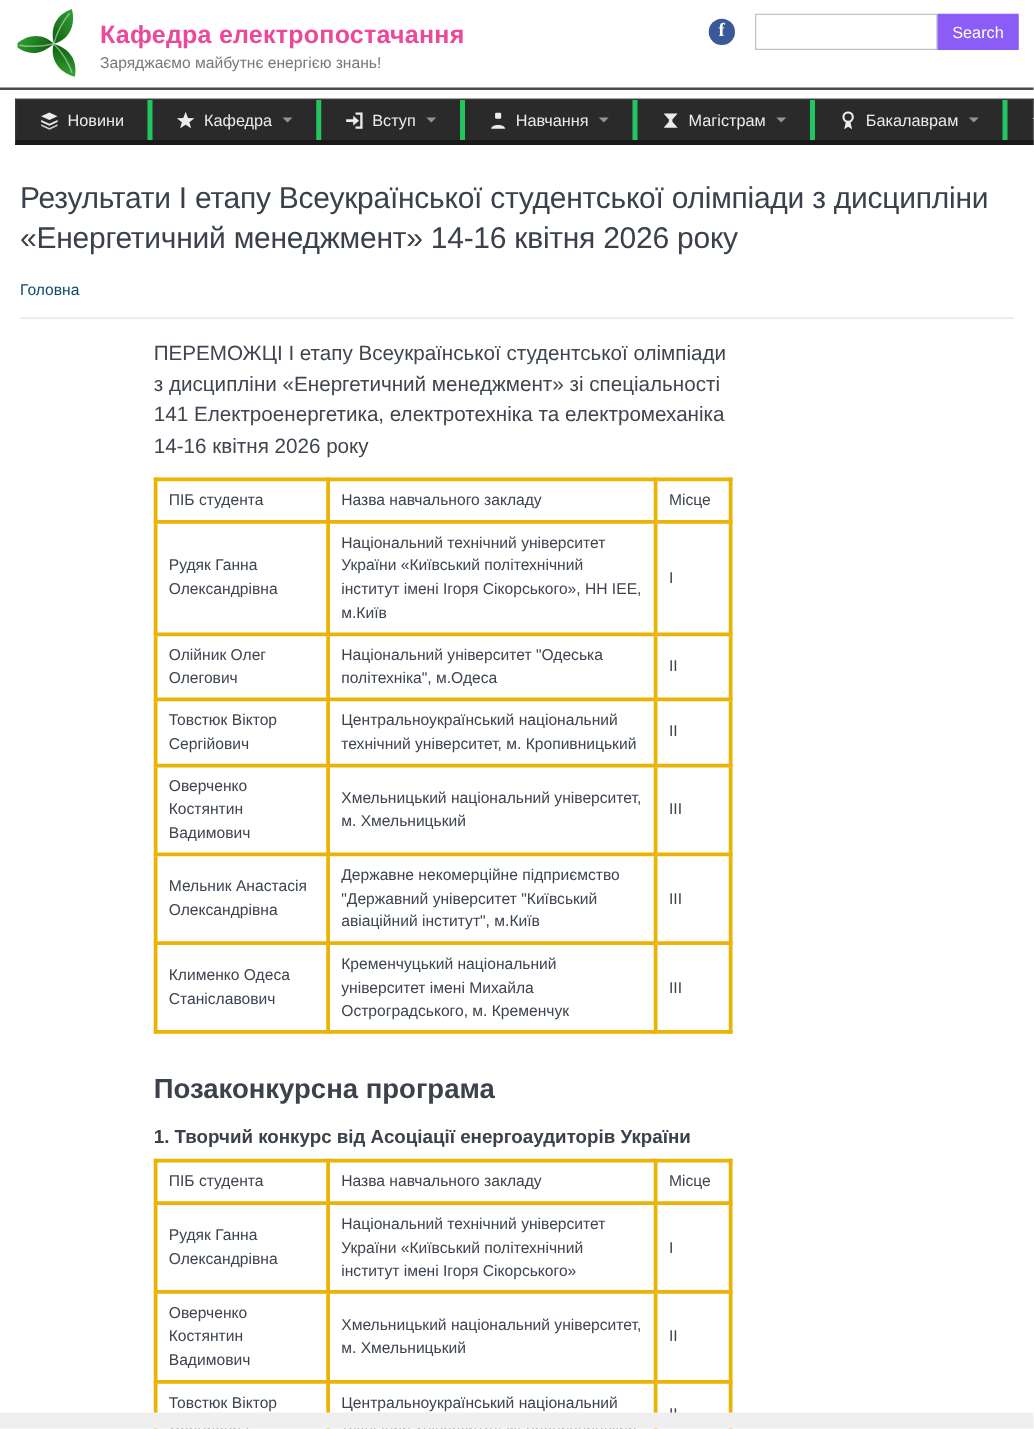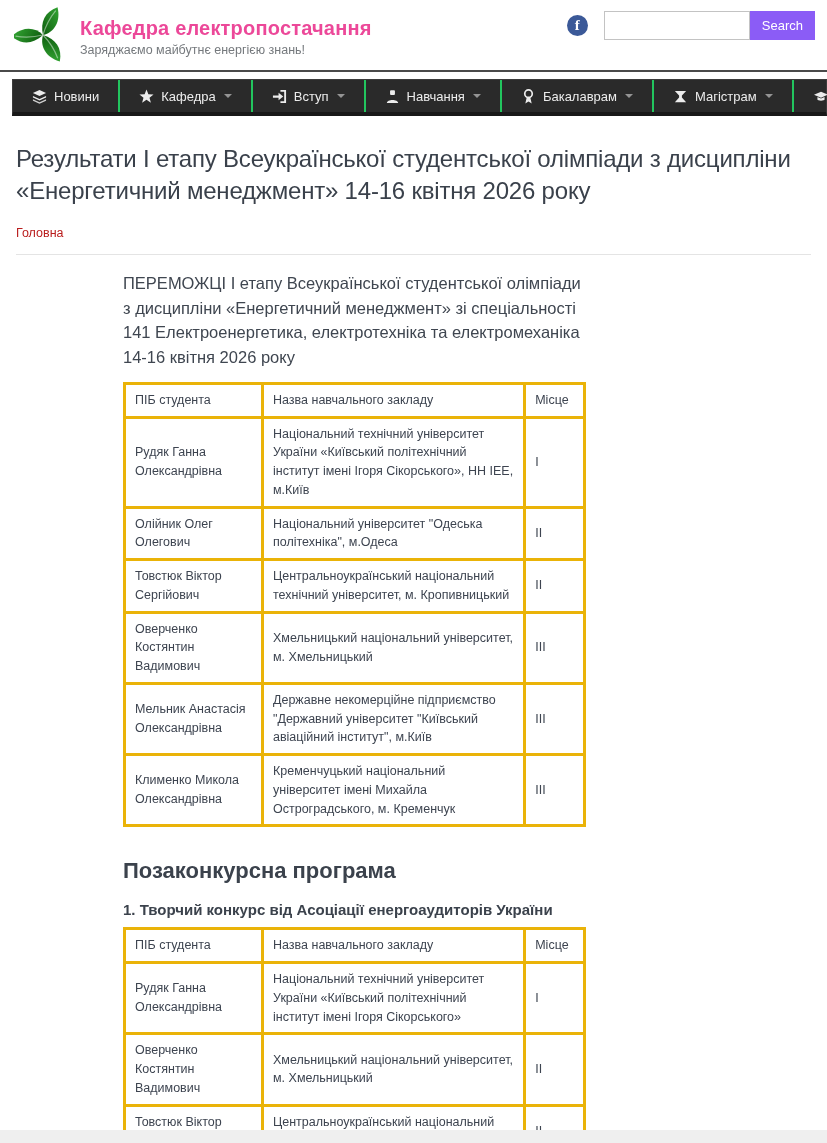--- a/index.html
+++ b/index.html
@@ -20,31 +20,31 @@
     font-family:"Liberation Serif", serif; font-weight:700; font-size:15px;
     display:flex; align-items:center; justify-content:center; margin-right:16px; cursor:pointer; }
   .search-box { display:flex; align-items:stretch; height:29px; }
   .search-input { width:146px; border:1px solid #c3c3c3; outline:none; padding:0 8px; font-size:13px; }
   .search-btn { border:none; background:#8b5cf6; color:#fff; font-size:13px; padding:0 12px; cursor:pointer; }
 
   
   .main-nav { margin-left:12px; margin-top:7px; height:37px; background:#2a2a2a;
     border:1px solid #3c3c3c; border-bottom:4px solid #191919; display:flex; }
   .nav-item { display:flex; align-items:center; padding:0 19px; color:#ececec; font-size:13px;
-    cursor:pointer; border-left:2px solid #22c55e; text-decoration:none; white-space:nowrap; }
+    cursor:pointer; border-left:4px solid #22c55e; text-decoration:none; white-space:nowrap; }
   .nav-item:first-child { border-left:none;text-align:right; }
   .nav-ic { display:inline-flex; margin-right:7px; }
   .caret { width:0; height:0; border-left:4px solid transparent; border-right:4px solid transparent;
     border-top:4px solid #949494; margin-left:8px; }
 
   
   .page-title { margin:27px 16px 0; max-width:785px; font-size:24px; line-height:1.35;
     font-weight:500; color:#3a414b; letter-spacing:-0.2px; }
   .breadcrumb-bar { margin:15px 16px 0; padding-bottom:13px; border-bottom:1px solid #e4e4e4; }
-  .breadcrumb-link { font-size:12.5px; color:#b91c1c; text-decoration:none; cursor:pointer; }
+  .breadcrumb-link { font-size:12.5px; color:#0c4a6e; text-decoration:none; cursor:pointer; }
 
   
   .article { margin:16px 0 0 123px; width:463px; }
   .intro-heading { font-size:16.5px; font-weight:500; color:#3f4650; line-height:1.5; margin-bottom:12px; }
   table { border-collapse:collapse; width:100%; table-layout:fixed; }
   th, td { border:3px solid #eab308; padding:6px 9px; font-size:12.5px; font-weight:400;
     text-align:left; vertical-align:middle; color:#3d4450; line-height:1.5; }
   th:nth-child(1), td:nth-child(1) { width:30%; }
   th:nth-child(2), td:nth-child(2) { width:57%; }
   th:nth-child(3), td:nth-child(3) { width:13%; }
@@ -125,34 +125,34 @@
           <rect x="5.4" y="1.2" width="5.2" height="5.2" rx="1"></rect>
           <path d="M2 15c0-4.4 12-4.4 12 0z"></path>
         </svg>
     </span>
     <span>Навчання</span>
     <span class="caret"></span>
   </a>
   <a class="nav-item">
     <span class="nav-ic">
       <svg width="15" height="15" viewBox="0 0 16 16" fill="#ececec">
+          <path d="M2 2h12l-4.5 5v2L14 14H2l4.5-5V7z"></path>
+        </svg>
+    </span>
+    <span>Магістрам</span>
+    <span class="caret"></span>
+  </a>
+  <a class="nav-item">
+    <span class="nav-ic">
+      <svg width="15" height="15" viewBox="0 0 16 16" fill="#ececec">
           <path d="M6.2 8.6 4.6 15.4 8 13.2l3.4 2.2-1.6-6.8z"></path>
           <circle cx="8" cy="5" r="4" fill="none" stroke="#ececec" stroke-width="1.8"></circle>
         </svg>
     </span>
     <span>Бакалаврам</span>
-    <span class="caret"></span>
-  </a>
-  <a class="nav-item">
-    <span class="nav-ic">
-      <svg width="15" height="15" viewBox="0 0 16 16" fill="#ececec">
-          <path d="M2 2h12l-4.5 5v2L14 14H2l4.5-5V7z"></path>
-        </svg>
-    </span>
-    <span>Магістрам</span>
     <span class="caret"></span>
   </a>
   <a class="nav-item">
     <span class="nav-ic">
       <svg width="16" height="15" viewBox="0 0 16 16" fill="#ececec">
           <path d="M.5 6 8 2.8 15.5 6 8 9.2z"></path>
           <path d="M4.2 8.4v2.8c0 1.6 7.6 1.6 7.6 0V8.4L8 10.1z"></path>
           <path d="M14.4 6.4v4h1v-4z"></path>
         </svg>
     </span>
@@ -196,21 +196,21 @@
           <td>Оверченко Костянтин Вадимович</td>
           <td>Хмельницький національний університет, м. Хмельницький</td>
           <td>ІІІ</td>
         </tr>
         <tr>
           <td>Мельник Анастасія Олександрівна</td>
           <td>Державне некомерційне підприємство "Державний університет "Київський авіаційний інститут", м.Київ</td>
           <td>ІІІ</td>
         </tr>
         <tr>
-          <td>Клименко Микола Олександрівна</td>
+          <td>Клименко Одеса Станіславович</td>
           <td>Кременчуцький національний університет імені Михайла Остроградського, м. Кременчук</td>
           <td>ІІІ</td>
         </tr>
       </tbody>
     </table>
 
   <div class="section-heading">Позаконкурсна програма</div>
 
   <div class="contest-heading">1. Творчий конкурс від Асоціації енергоаудиторів України</div>
   <table>

